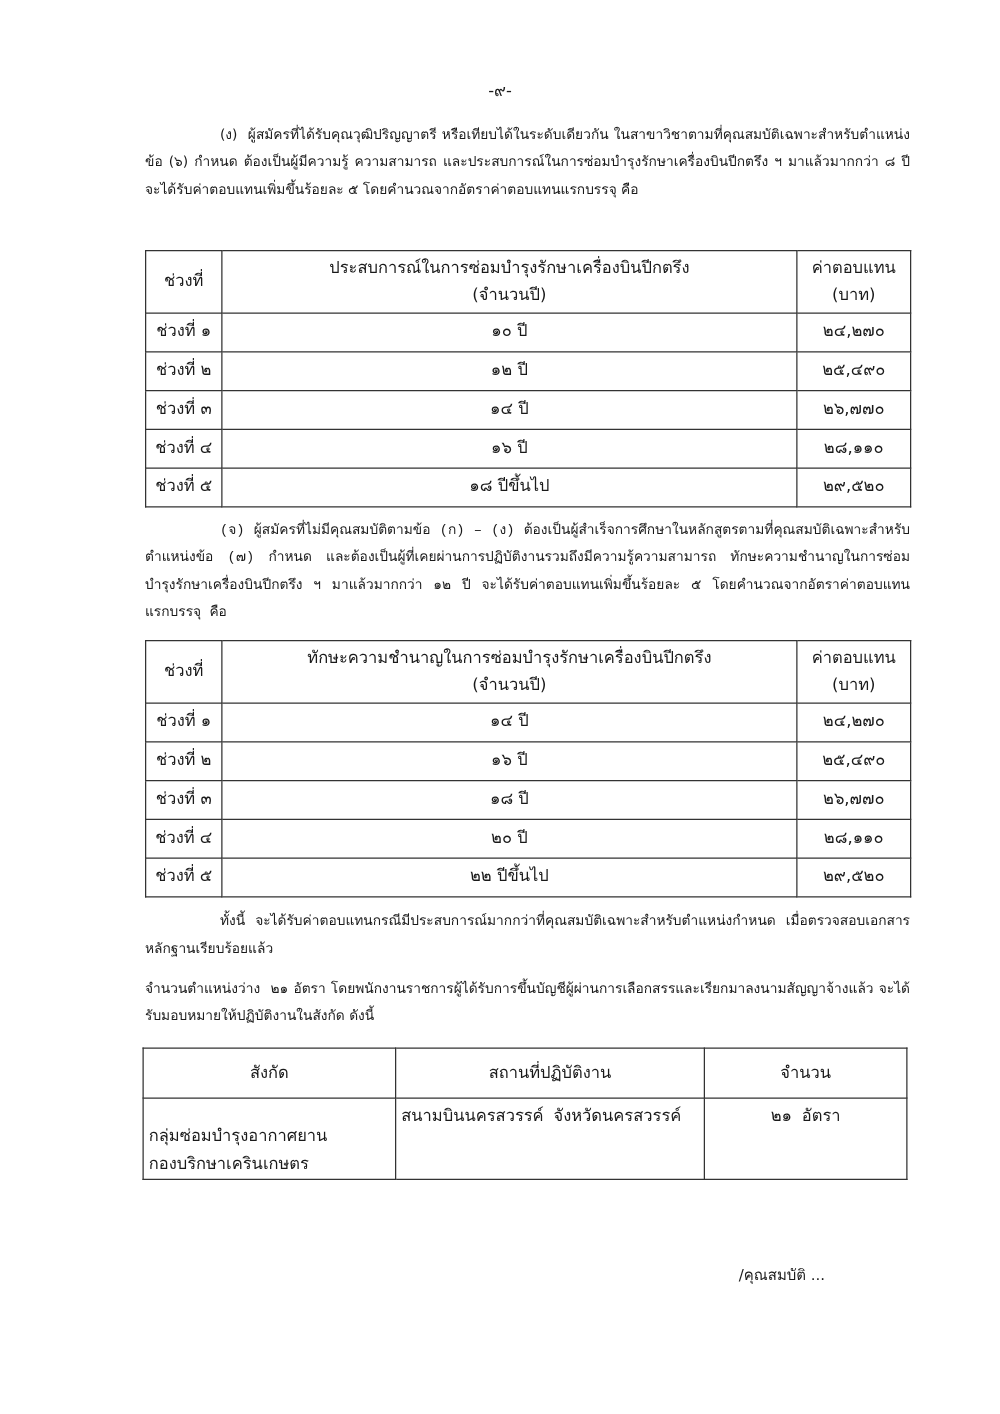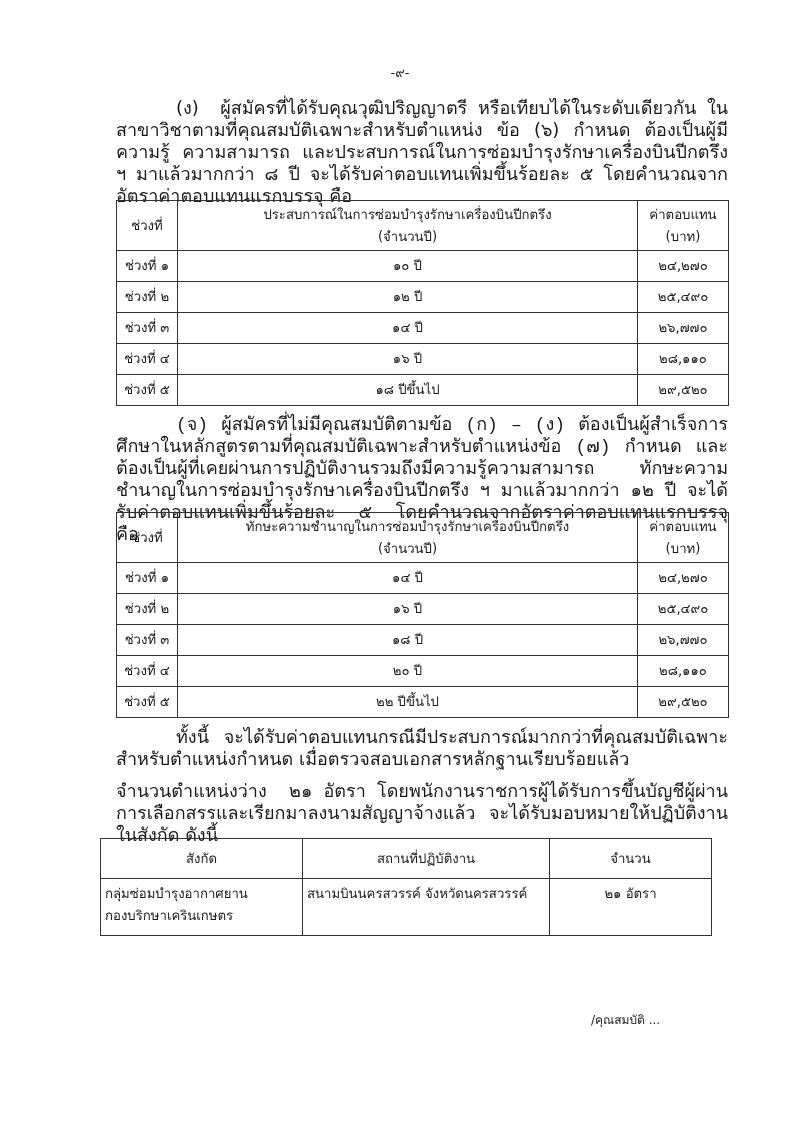--- a/index.html
+++ b/index.html
@@ -7,21 +7,21 @@
       width: 800px; height: 1131px; position: relative; overflow: hidden;
       font-family: "DejaVu Sans", "Liberation Sans", sans-serif;
       color: #1a1a1a;
     }
     .page-number {
       position: absolute; top: 62px; left: 0; width: 800px;
       text-align: center; font-size: 13px;
     }
     .para {
       position: absolute; left: 116px; width: 612px;
-      font-size: 18px; line-height: 22px;
+      font-size: 11px; line-height: 22px;
       text-align: justify;
     }
     .para .indent { display: inline-block; width: 60px; }
     .para b, .para .bold { font-weight: normal; }
     table.doc-table {
       position: absolute; border-collapse: collapse;
       font-size: 13.2px; table-layout: fixed;
     }
     table.doc-table td, table.doc-table th {
       border: 1px solid #333; padding: 0 4px; font-weight: normal;
@@ -140,34 +140,34 @@
   </table>
 
 <div class="para" style="top:726px;">
   <span class="indent"></span><span>ทั้งนี้ จะได้รับค่าตอบแทนกรณีมีประสบการณ์มากกว่าที่คุณสมบัติเฉพาะสำหรับตำแหน่งกำหนด เมื่อตรวจสอบเอกสารหลักฐานเรียบร้อยแล้ว</span>
 </div>
 
 <div class="para" style="top:780px;">
   <span class="bold">จำนวนตำแหน่งว่าง</span>&nbsp;&nbsp;<span>๒๑ อัตรา</span>&nbsp;<span>โดยพนักงานราชการผู้ได้รับการขึ้นบัญชีผู้ผ่านการเลือกสรรและเรียกมาลงนามสัญญาจ้างแล้ว จะได้รับมอบหมายให้ปฏิบัติงานในสังกัด ดังนี้</span>
 </div>
 
-<table class="doc-table" style="top:838px; left:100px; width:611px;">
+<table class="doc-table" style="top:838px; left:114px; width:611px;font-family:Liberation Mono, monospace;">
   <colgroup>
       <col style="width:202px">
       <col style="width:247px">
       <col style="width:162px">
     </colgroup>
   <tbody>
       <tr style="height:40px;">
     <th>สังกัด</th>
     <th>สถานที่ปฏิบัติงาน</th>
     <th>จำนวน</th>
   </tr>
   <tr style="height:57px;">
-    <td class="left" style="vertical-align:top; padding-top:4px;">
+    <td class="left" style="vertical-align:top; padding-top:20px;">
       <div>กลุ่มซ่อมบำรุงอากาศยาน</div>
       <div>กองบริกษาเครินเกษตร</div>
     </td>
     <td class="left" style="vertical-align:top; padding-top:4px;">สนามบินนครสวรรค์ จังหวัดนครสวรรค์</td>
     <td style="vertical-align:top; padding-top:4px;">๒๑ อัตรา</td>
   </tr>
 </tbody>
   </table>
 
 <div class="closing">/คุณสมบัติ ...</div>

